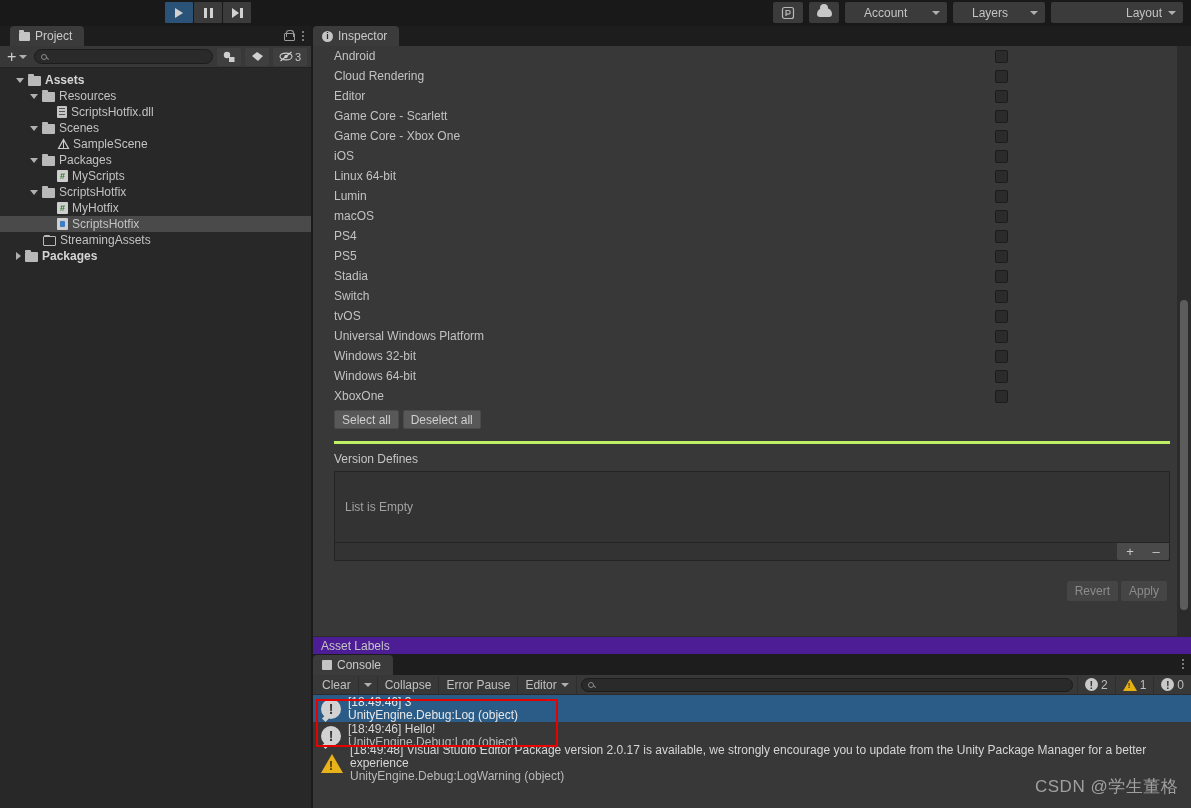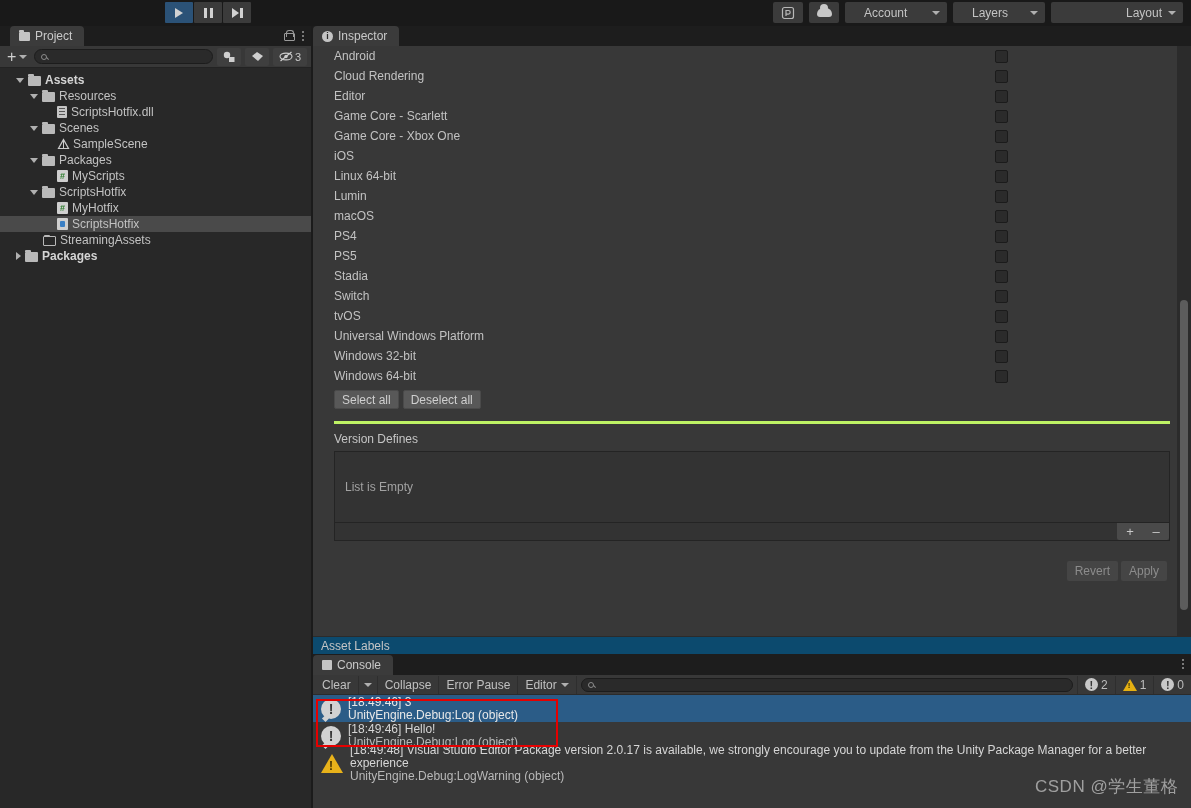--- a/index.html
+++ b/index.html
@@ -149,21 +149,21 @@
   .vd-pm {
     width:52px; height:17px; background:#4a4a4a; display:flex; align-items:center; justify-content:space-around;
     color:#cacaca; font-size:13px; border-radius:0 0 2px 2px;
   }
   .apply-row { display:flex; justify-content:flex-end; gap:3px; margin:20px 24px 0 0; }
   .dim-btn {
     background:#454545; color:#8c8c8c; font-size:12px; padding:3px 8px; border-radius:2px;
   }
   .asset-labels {
     position:absolute; left:313px; top:636px; width:878px; height:18px;
-    background:#0c4a6e; color:#c5c5c5; font-size:12px;
+    background:#4c1d95; color:#c5c5c5; font-size:12px;
     display:flex; align-items:center; padding-left:8px;
     border-top:1px solid #2b2b2b;
   }
 
   
   .v-scroll {
     position:absolute; right:0; top:0; width:14px; background:#2b2b2b;
   }
   .v-thumb { position:absolute; left:3px; width:8px; background:#5c5c5c; border-radius:4px; }
   .sc-arrow { position:absolute; left:4px; width:0;height:0;border-left:4px solid transparent;border-right:4px solid transparent; }
@@ -483,20 +483,24 @@
             <span class="cb"></span>
           </div>
           <div class="plat-row">
             <span>Windows 32-bit</span>
             <span class="cb"></span>
           </div>
           <div class="plat-row">
             <span>Windows 64-bit</span>
             <span class="cb"></span>
           </div>
+          <div class="plat-row">
+            <span>XboxOne</span>
+            <span class="cb"></span>
+          </div>
         </div>
 
       <div class="btn-row">
         <div class="sm-btn">Select all</div>
         <div class="sm-btn">Deselect all</div>
       </div>
 
       <div class="vd-block">
         <div class="vd-title">Version Defines</div>
         <div class="vd-list">

